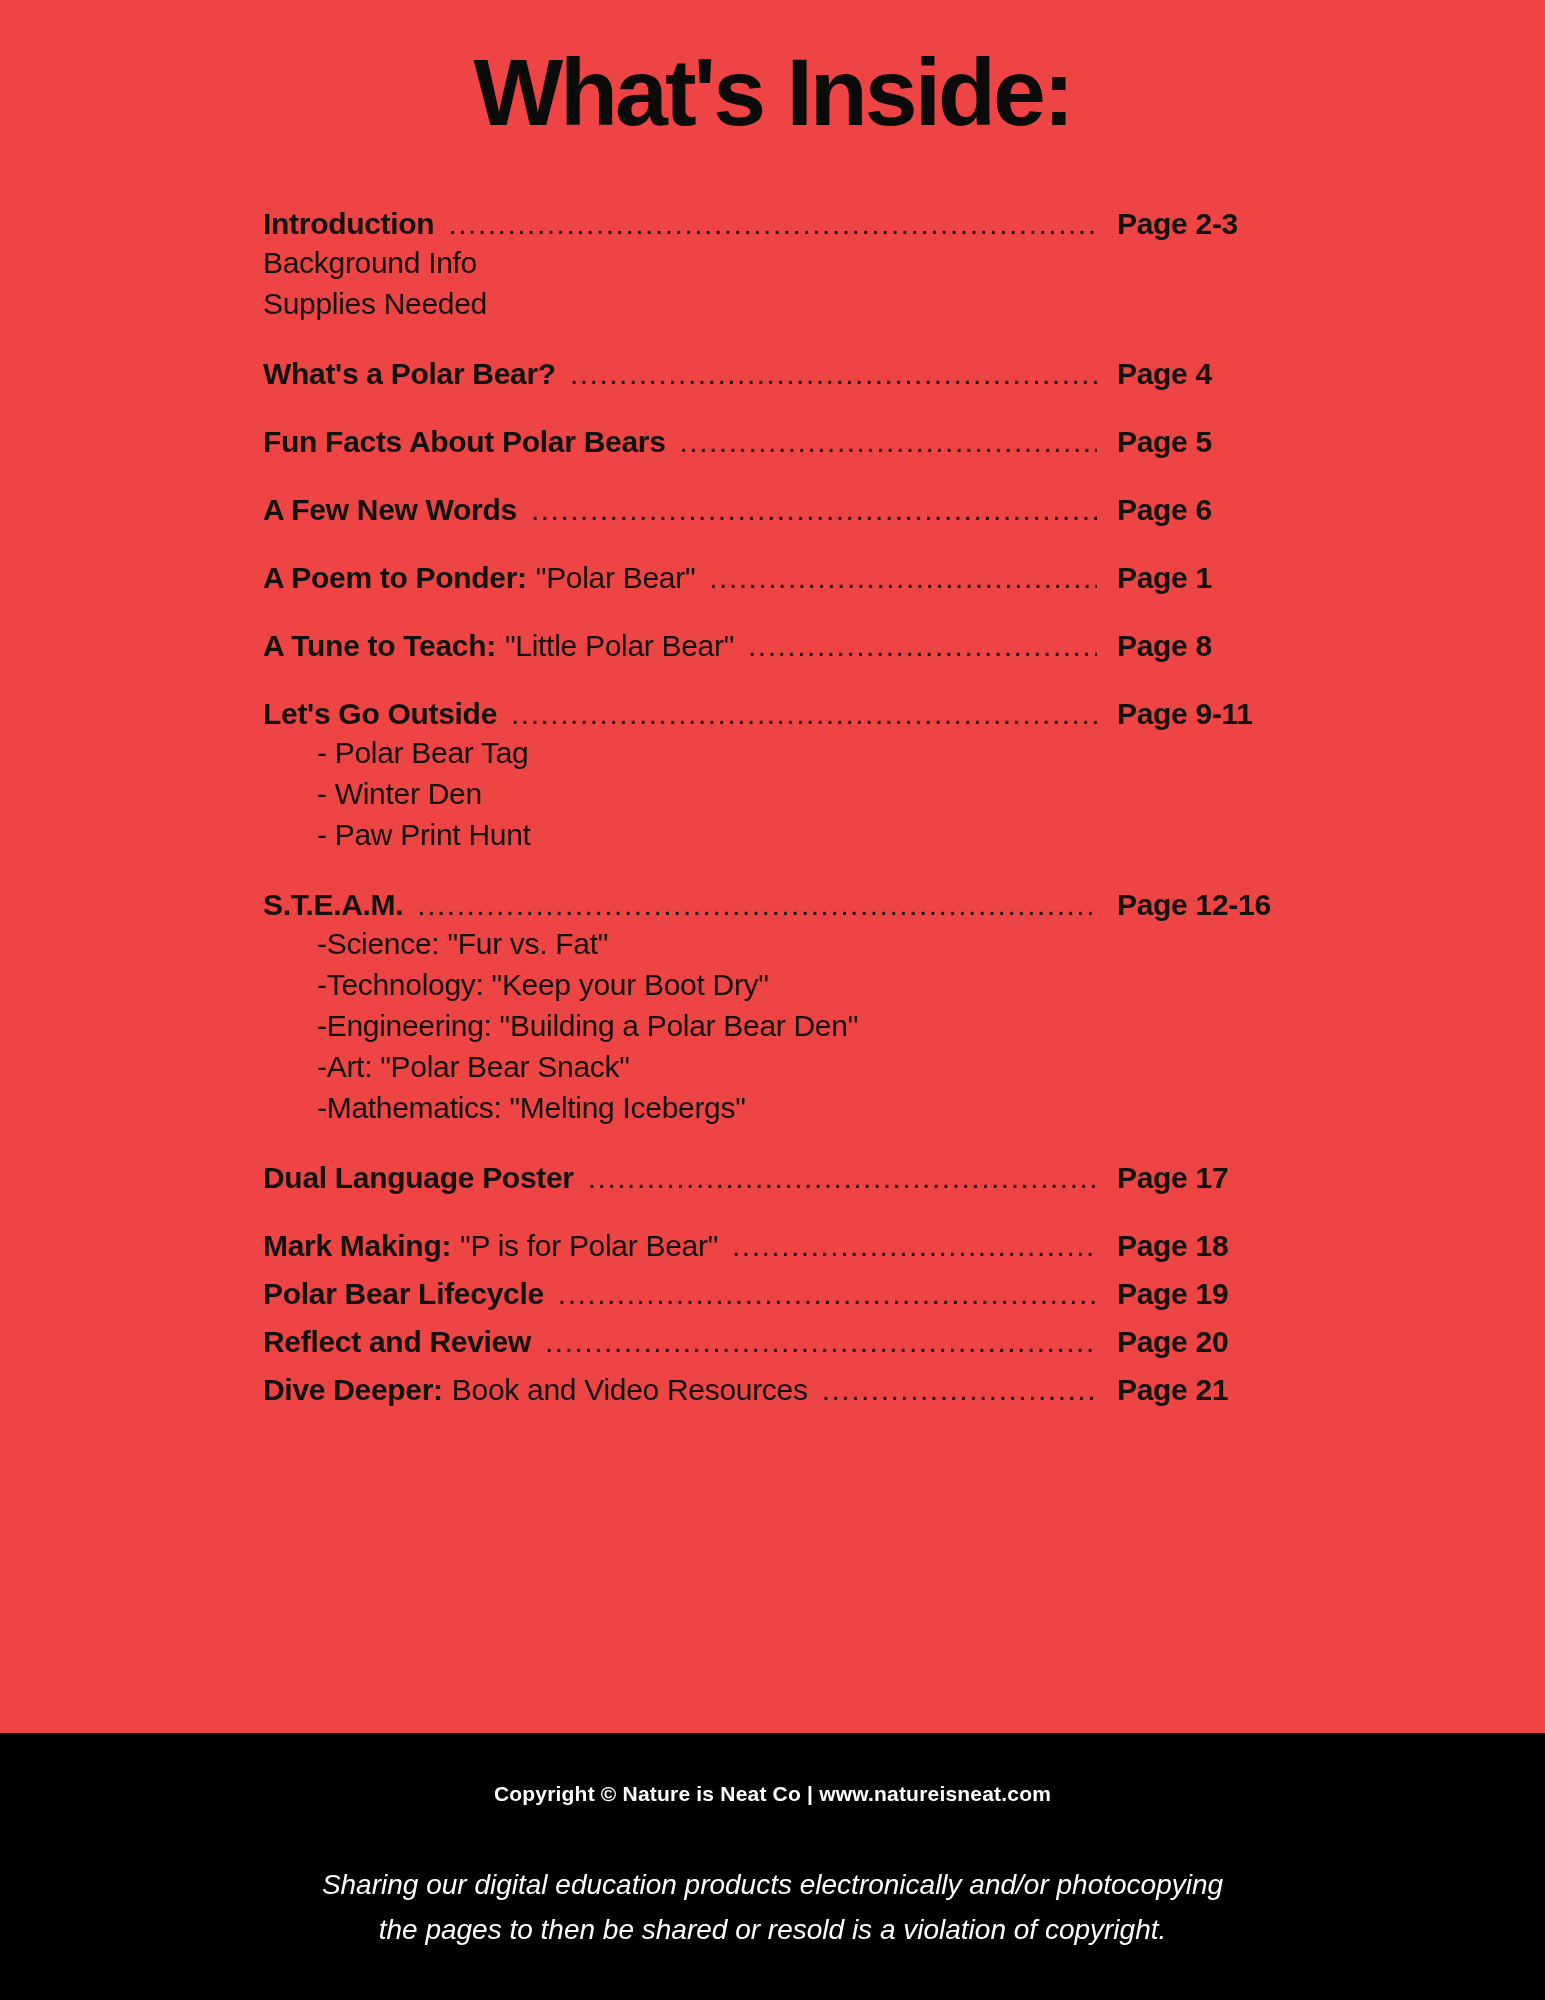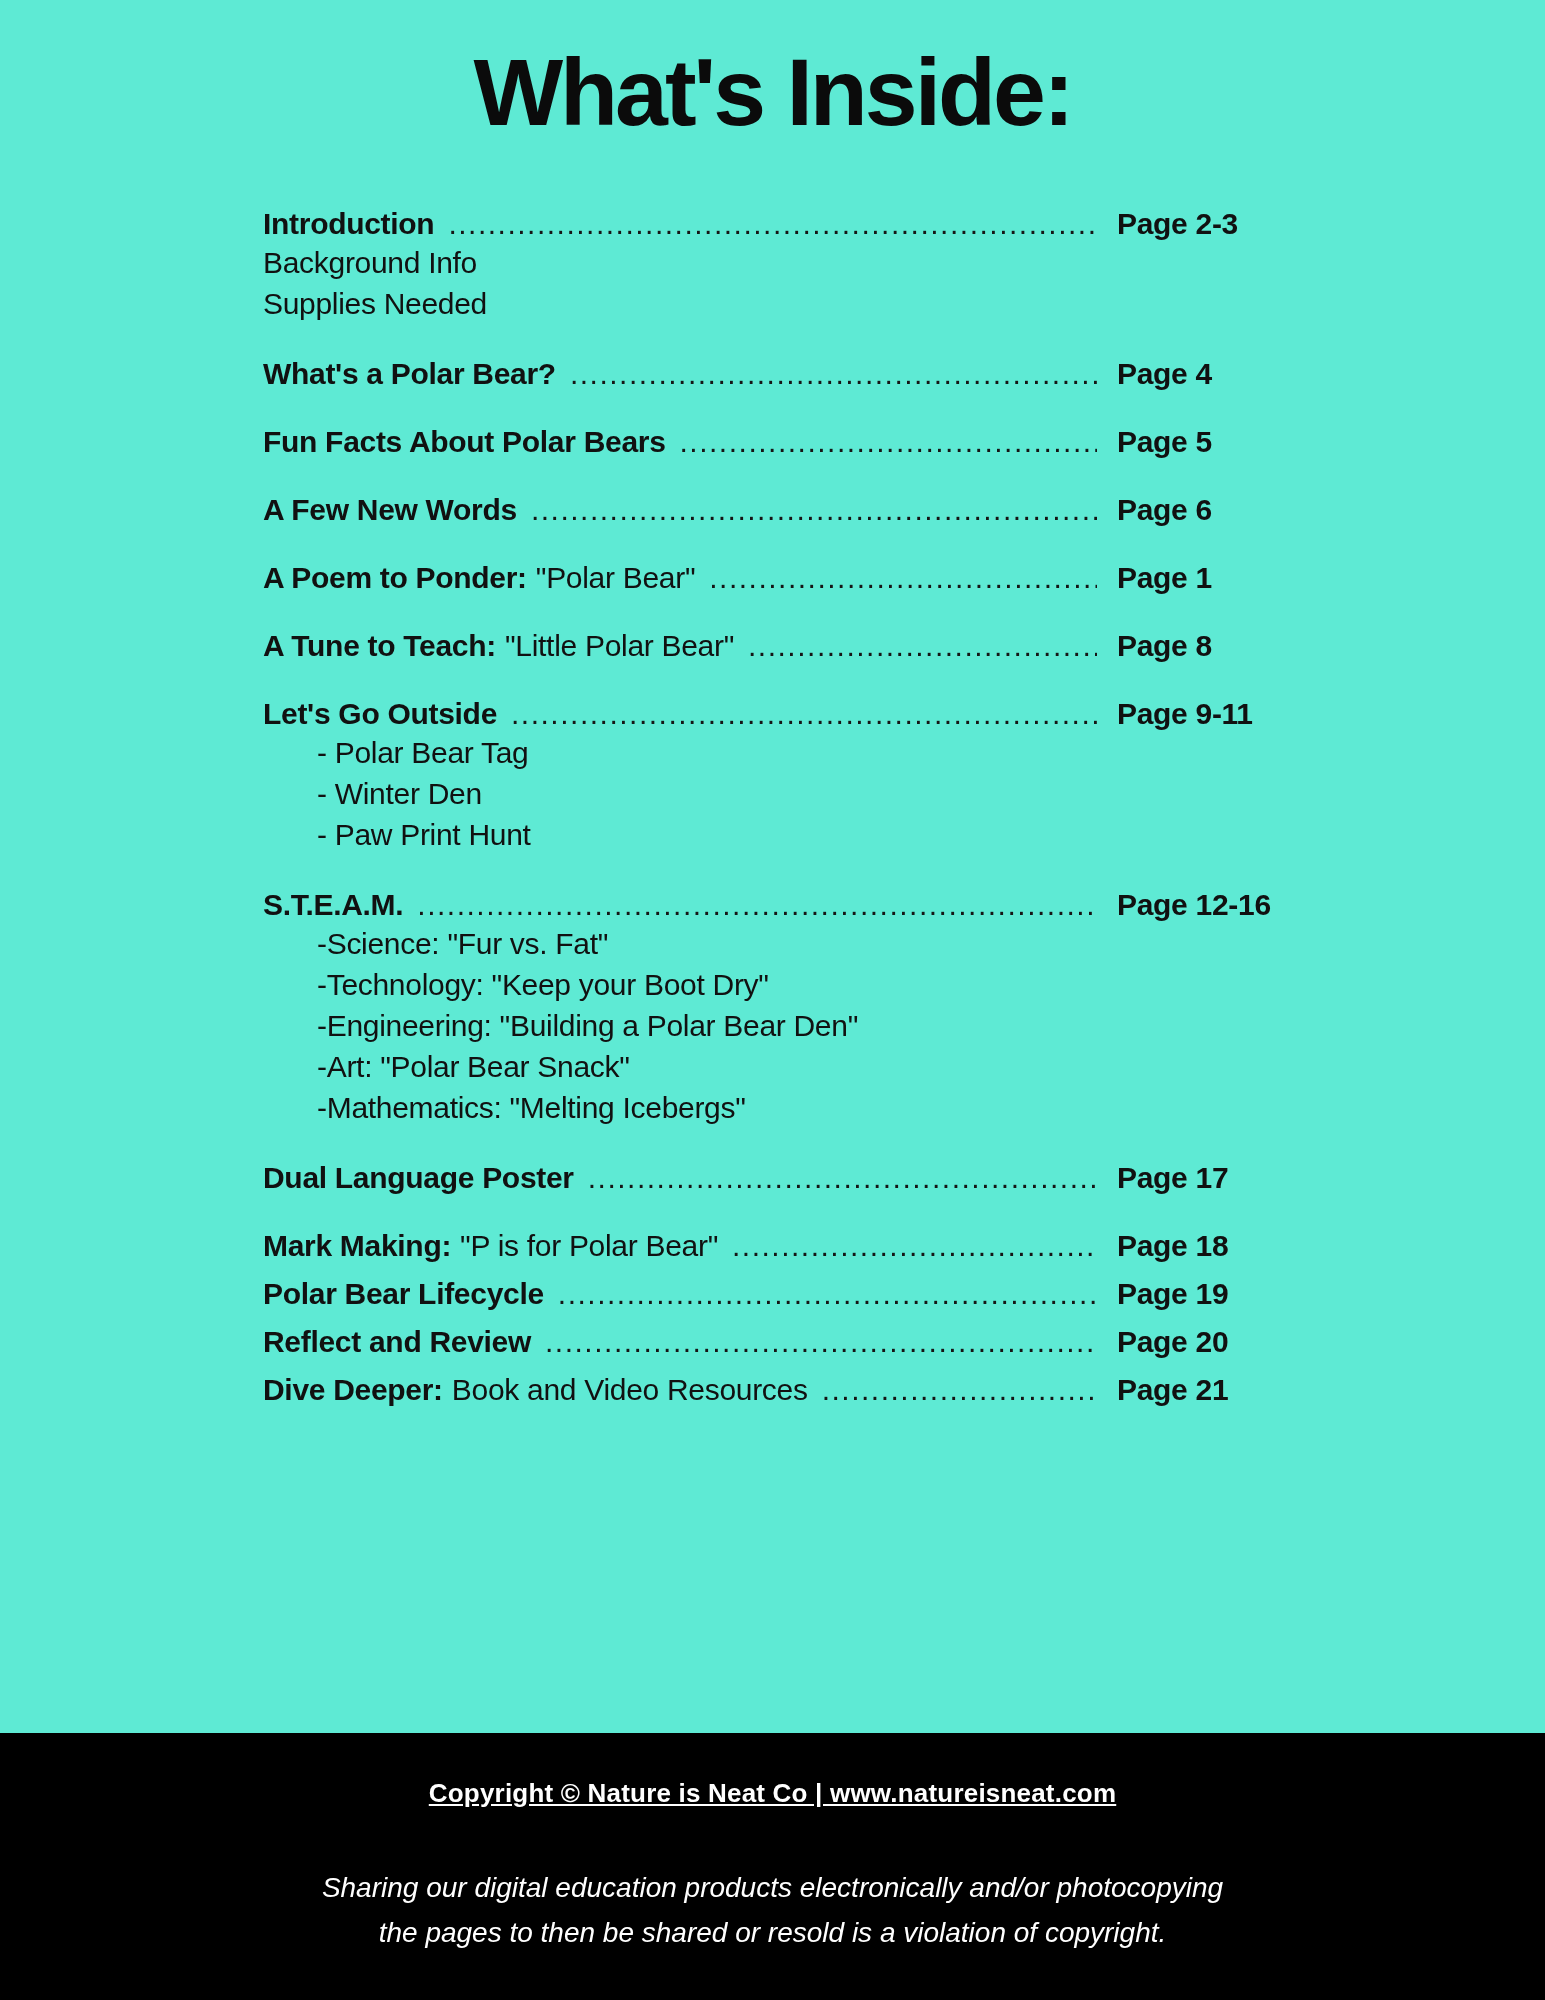--- a/index.html
+++ b/index.html
@@ -1,20 +1,20 @@
 <!DOCTYPE html>
 <html><head>
 <meta charset="utf-8">
 <style>
   html, body { margin: 0; padding: 0; background: #e8e8e8; }
   .page {
     position: relative;
     width: 1545px;
     height: 2000px;
-    background: #5eead4;
+    background: #ef4444;
     font-family: "Liberation Sans", sans-serif;
     color: #111111;
     overflow: hidden;
     margin: 0 auto;
   }
   .title {
     position: absolute;
     top: 38px;
     left: 0;
     width: 100%;
@@ -76,25 +76,24 @@
     height: 267px;
     background: #000000;
     color: #ffffff;
     display: flex;
     flex-direction: column;
     align-items: center;
     justify-content: center;
     text-align: center;
   }
   .footer .copyright {
-    font-size: 26px;
+    font-size: 21px;
     font-weight: bold;
     letter-spacing: 0.2px;
     margin-bottom: 20px;
-    text-decoration: underline;
   }
   .footer .disclaimer {
     font-size: 28px;
     font-style: italic;
     font-weight: normal;
     line-height: 45px;
     margin-top: 36px;
   }
 </style>
 </head>

